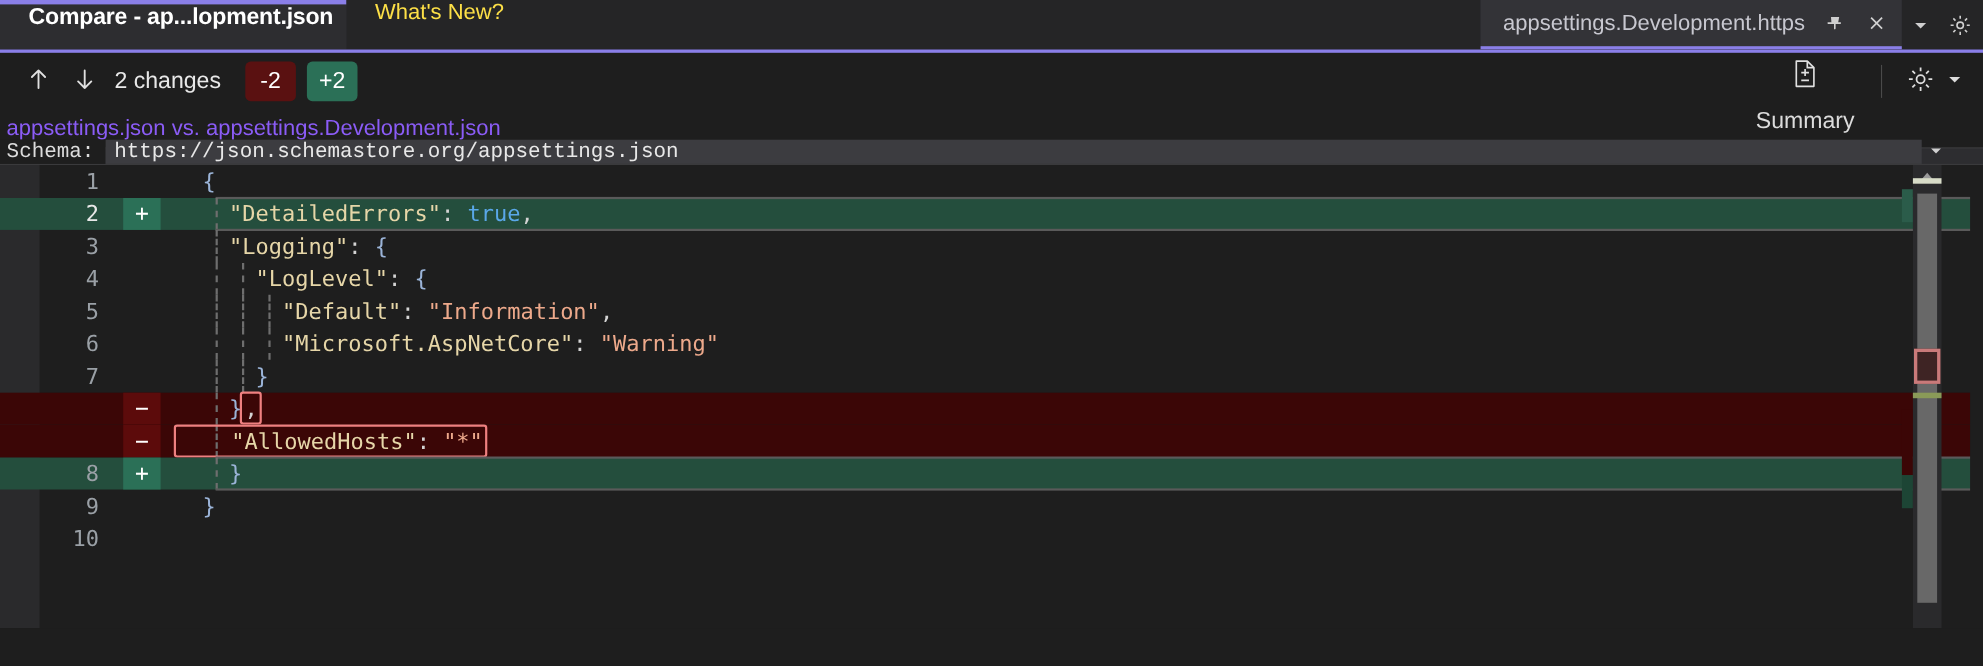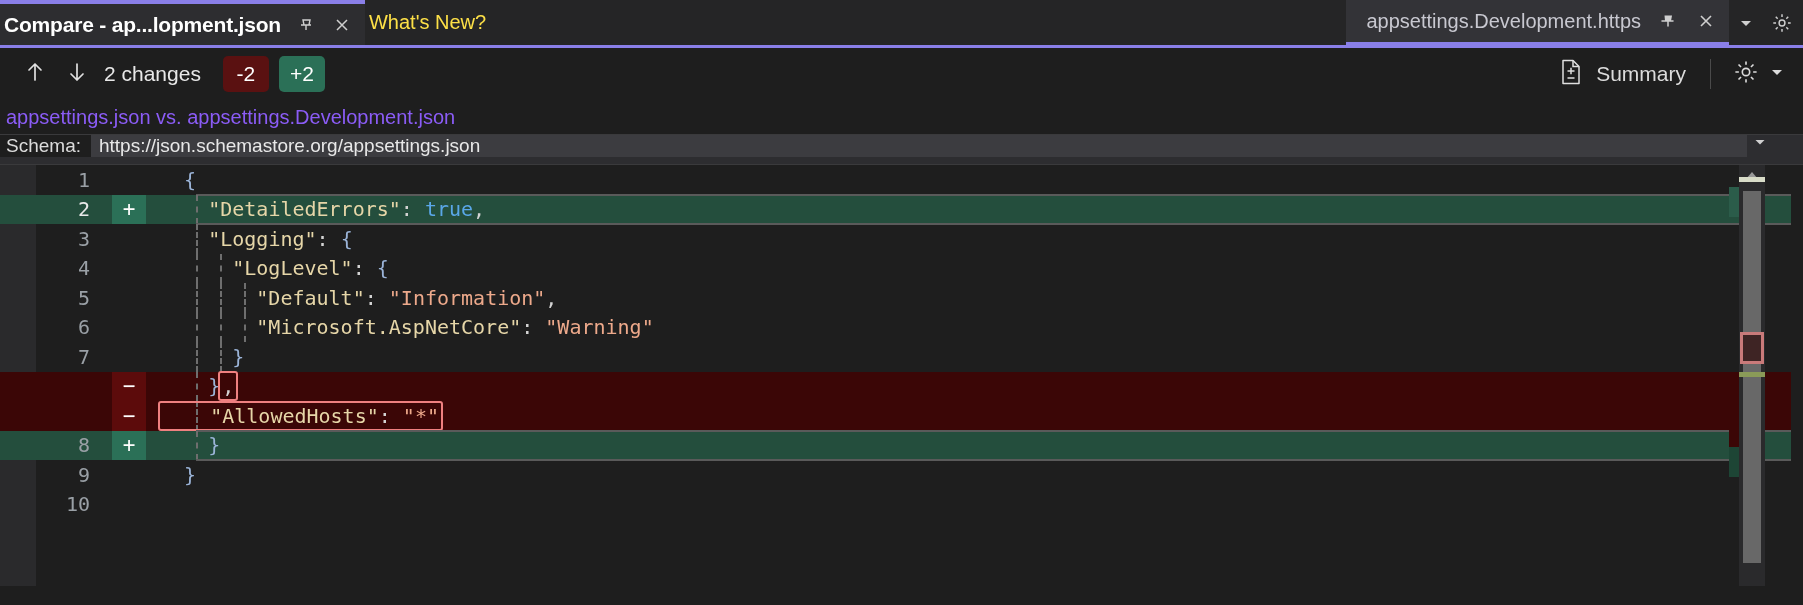--- a/index.html
+++ b/index.html
@@ -26,23 +26,24 @@
     position: relative;
     height: 45px;
     background: #2d2d30;
     display: flex;
     align-items: stretch;
   }
   .tab {
     display: flex;
     align-items: center;
     height: 45px;
-    padding: 0 12px 0 4px;
+    padding: 0 12px 0 26px;
     gap: 14px;
     position: relative;
+    flex-direction: column;
   }
   .tab.active {
     background: #2d2d30;
     border-top: 4px solid #8a7fe8;
   }
   .tab.active .tab-label {
     color: #ffffff;
     font-weight: bold;
     font-size: 21px;
     letter-spacing: -0.2px;
@@ -138,20 +139,21 @@
 
   .toolbar-spacer { flex: 1 1 auto; }
 
   .summary-btn {
     display: flex;
     align-items: center;
     gap: 12px;
     height: 42px;
     padding: 0 10px;
     cursor: pointer;
+    flex-direction: column;
   }
   .summary-btn .label {
     color: #dcdcdc;
     font-size: 21px;
   }
   .toolbar-sep {
     width: 1px;
     height: 30px;
     background: #4a4a4a;
     margin: 0 14px;
@@ -172,26 +174,27 @@
     display: flex;
     align-items: center;
     padding-left: 6px;
     color: #8b5cf6;
     font-size: 20px;
     white-space: nowrap;
   }
 
   
   .schemabar {
-    height: 31px;
-    display: flex;
-    align-items: flex-start;
+    height: 16px;
+    display: flex;
+    align-items: flex-end;
     background: #2d2d30;
     border-top: 1px solid #3a3a3c;
     border-bottom: 1px solid #3a3a3c;
+    font-family: Liberation Mono, monospace;
   }
   .schema-label {
     display: flex;
     align-items: center;
     padding: 0 10px 0 6px;
     background: #1e1e1e;
     color: #dcdcdc;
     font-size: 19px;
     white-space: nowrap;
   }

